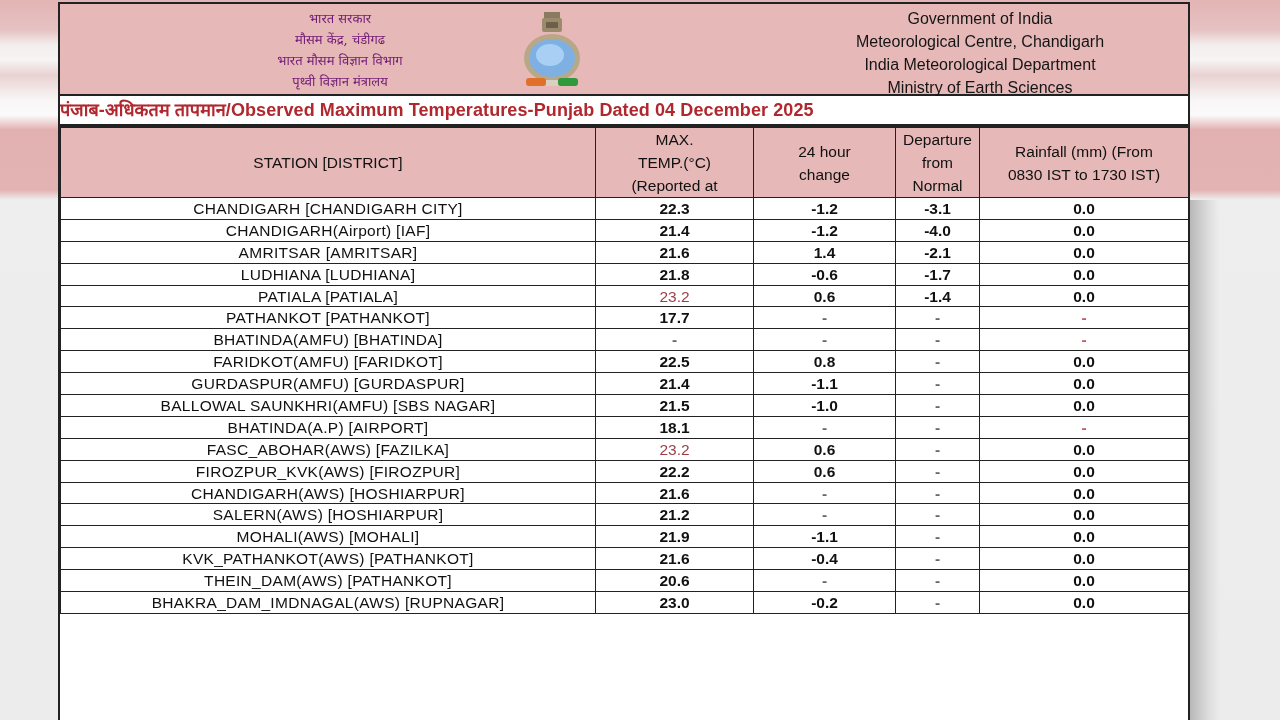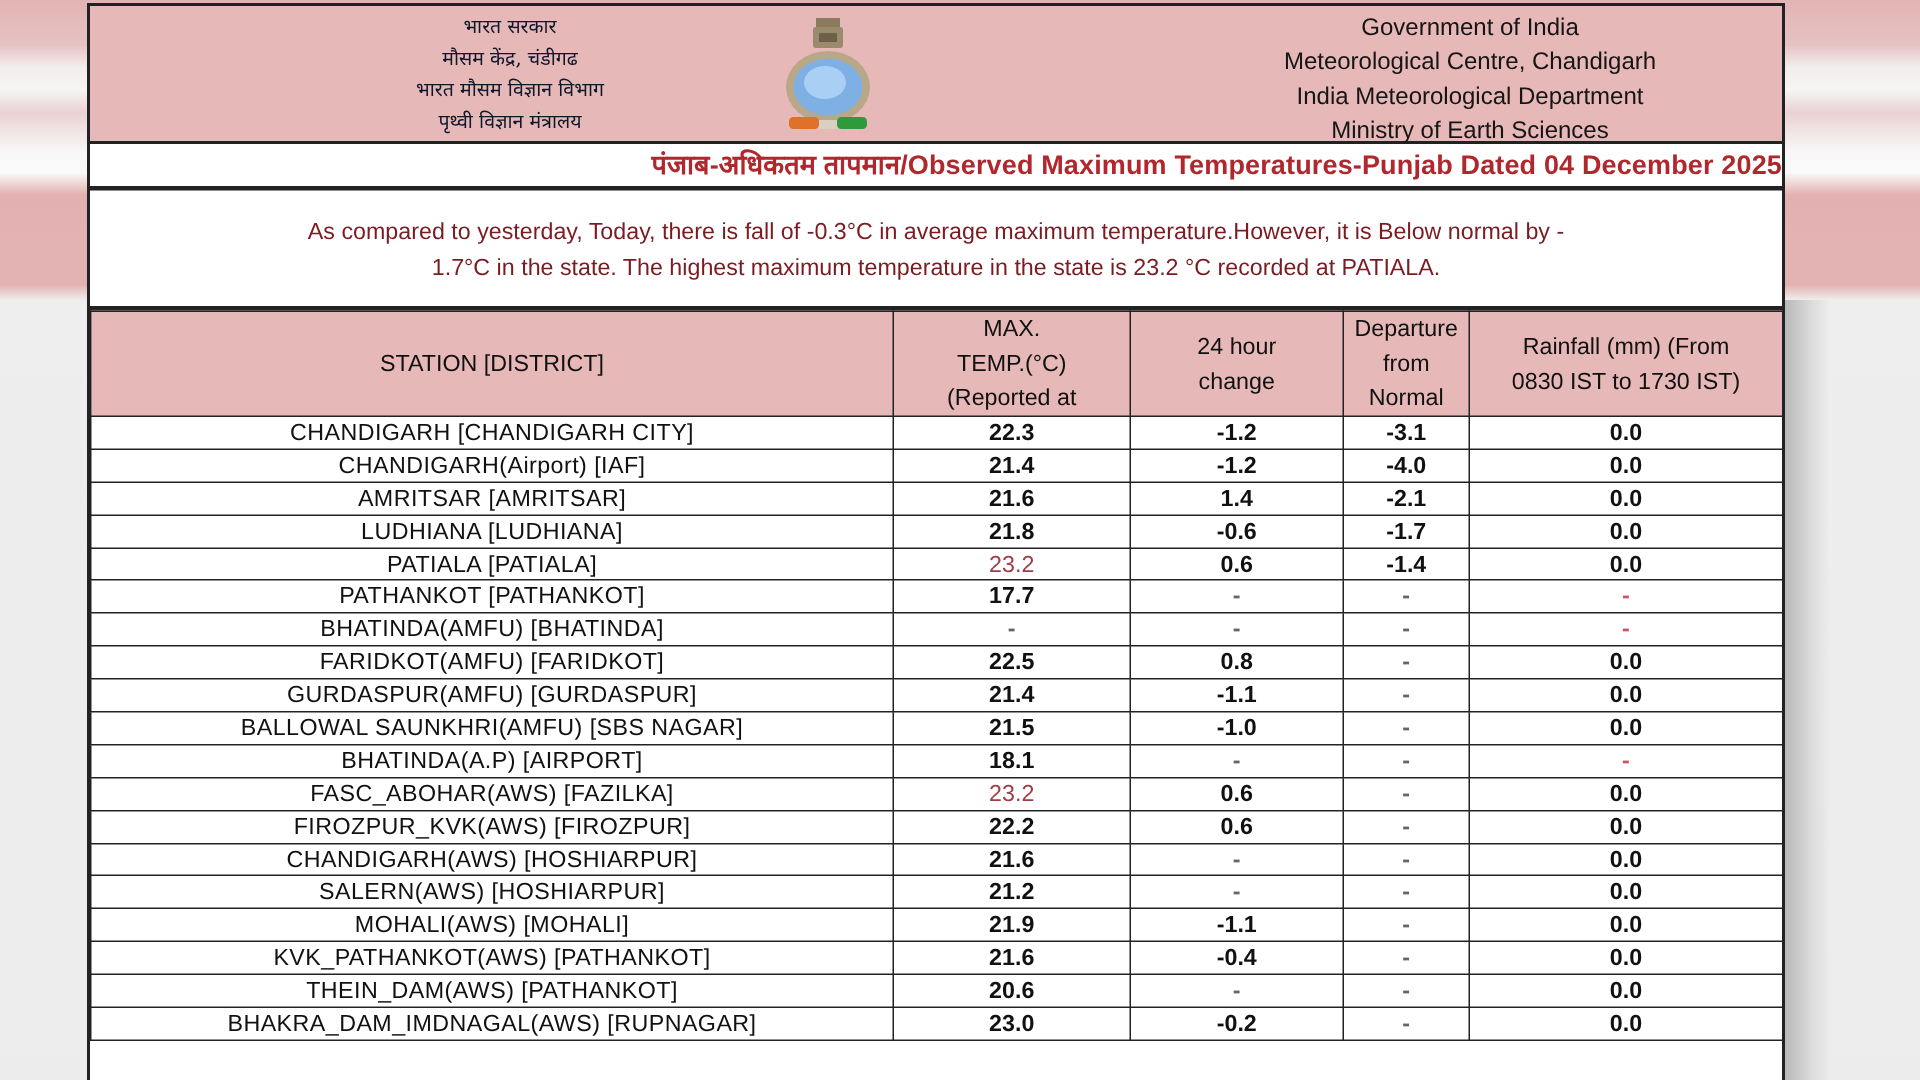--- a/index.html
+++ b/index.html
@@ -21,31 +21,31 @@
       background: #fff;
       border-left: 2px solid #222; border-right: 2px solid #222; border-top: 2px solid #222;
       overflow: hidden;
     }
     .header {
       position: relative; height: 92px; background: #e6b8b7;
       border-bottom: 2px solid #222;
     }
     .hindi-block {
       position: absolute; left: 150px; top: 4px; width: 260px;
-      text-align: center; font-family: "DejaVu Serif", serif; font-size: 13px; line-height: 21px; color: #0f172a;
+      text-align: center; font-family: "DejaVu Serif", serif; font-size: 13px; line-height: 21px; color: #701a75;
     }
     .eng-block {
       position: absolute; left: 720px; top: 3px; width: 400px;
       text-align: center; font-size: 16px; line-height: 23px; color: #151515;
     }
     .emblem {
       position: absolute; left: 460px; top: 6px; width: 64px; height: 82px;
     }
     .title-row {
-      height: 31px; border-bottom: 3px solid #222; text-align: right;
+      height: 31px; border-bottom: 3px solid #222; text-align: left;
       font-size: 18px; font-weight: bold; color: #b0282e; line-height: 28px;
       letter-spacing: 0.1px;
     }
     .summary {
       height: 80px; padding: 16px 10px 0 10px; text-align: center;
       font-size: 15.5px; line-height: 24px; color: #7a1c22;
       border-bottom: 3px solid #222;
     }
     table {
       border-collapse: collapse; width: 1128px; table-layout: fixed;
@@ -94,24 +94,20 @@
     <div class="eng-block">
       <div>Government of India</div>
       <div>Meteorological Centre, Chandigarh</div>
       <div>India Meteorological Department</div>
       <div>Ministry of Earth Sciences</div>
     </div>
   </div>
 
   <div class="title-row">पंजाब-अधिकतम तापमान/Observed Maximum Temperatures-Punjab Dated 04 December 2025</div>
 
-  <div class="summary">
-    <div>As compared to yesterday, Today, there is fall of -0.3°C in average maximum temperature.However, it is Below normal by -</div>
-    <div>1.7°C in the state. The highest maximum temperature in the state is 23.2 °C recorded at PATIALA.</div>
-  </div>
 
   <table>
     <colgroup>
       <col style="width:535px">
       <col style="width:158px">
       <col style="width:142px">
       <col style="width:84px">
       <col style="width:209px">
     </colgroup>
     <thead>

